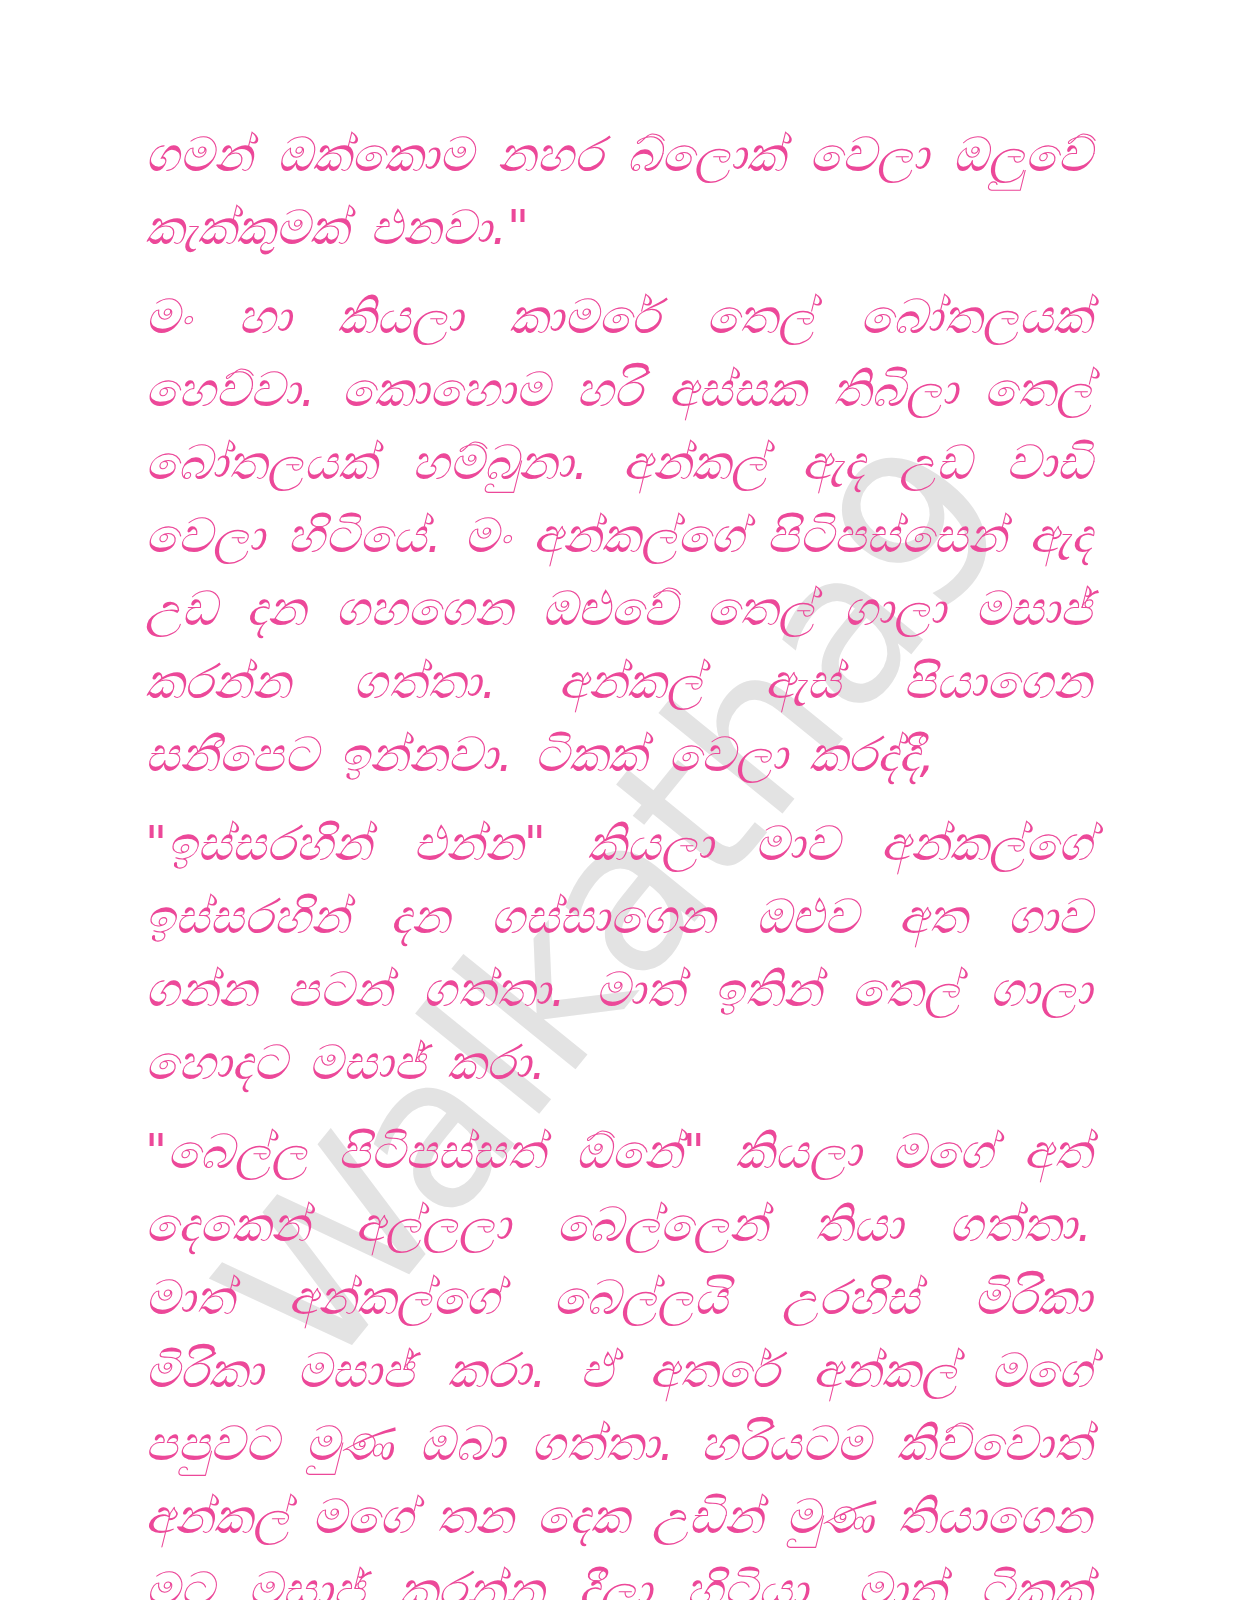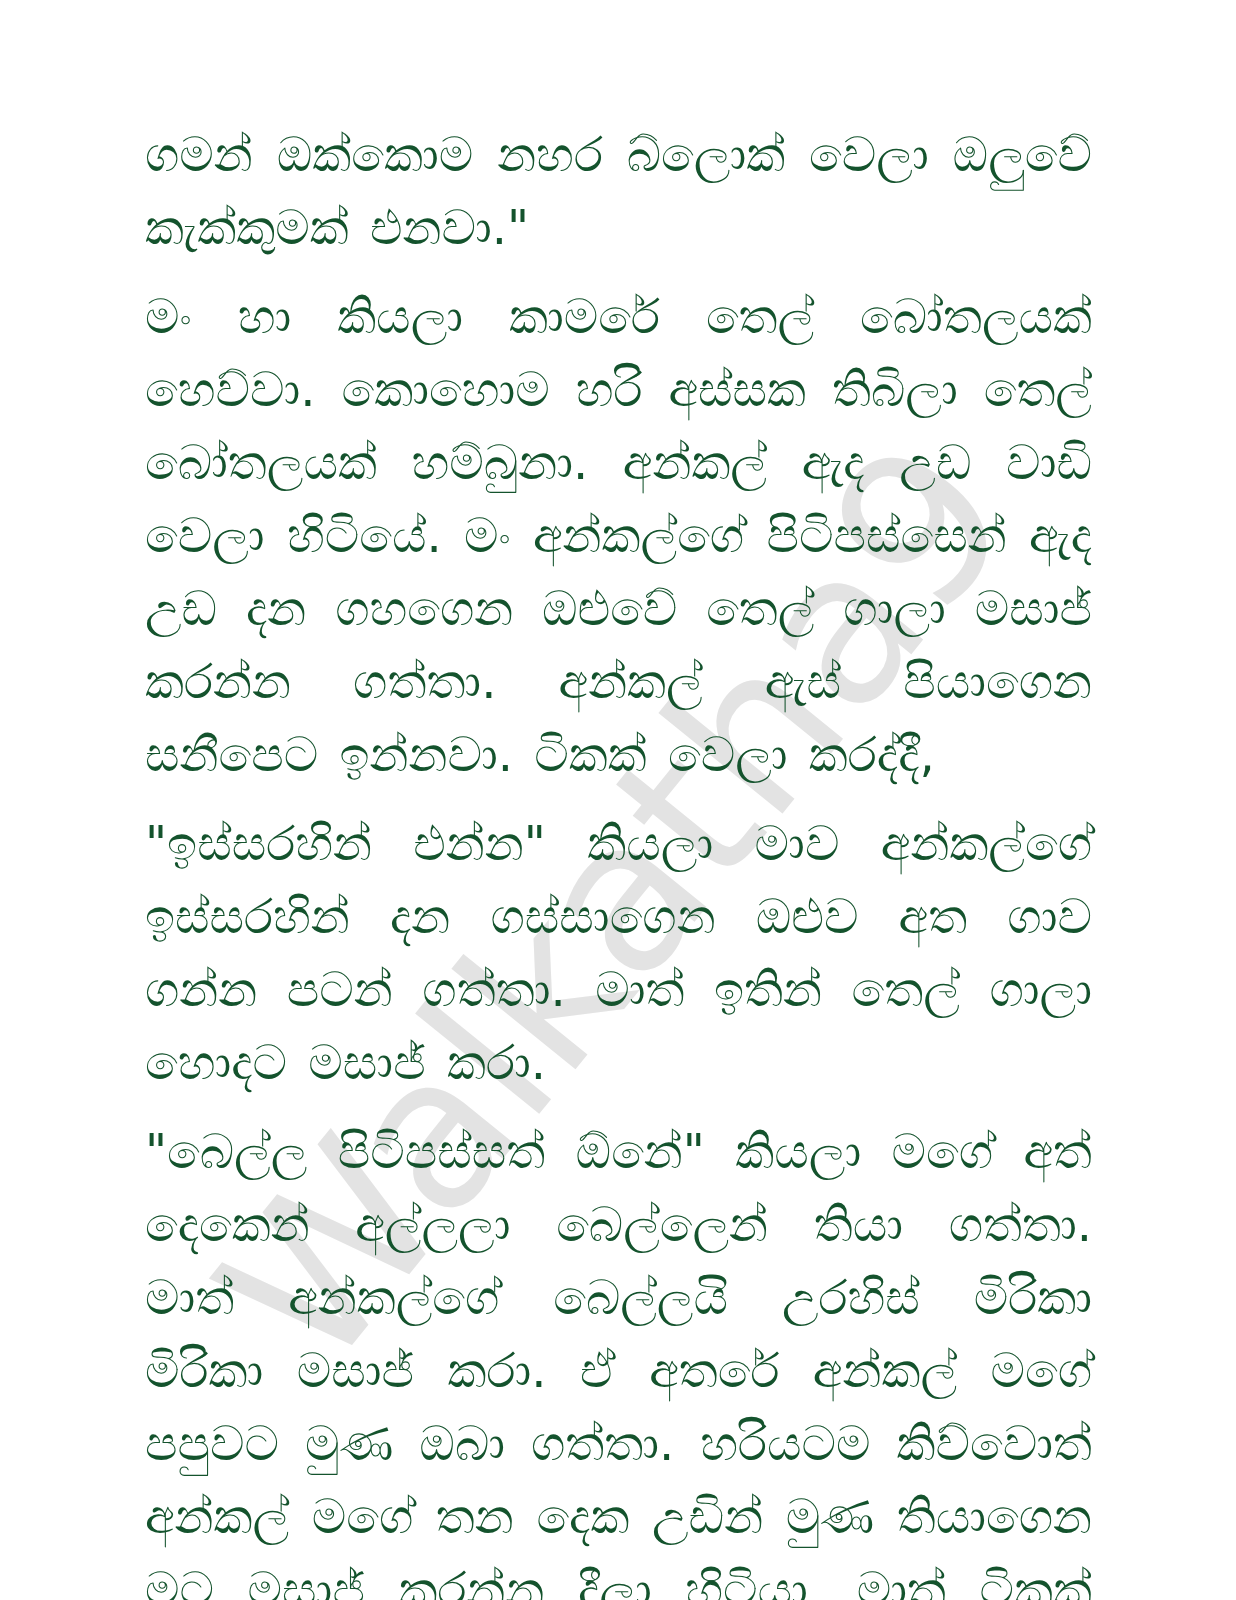--- a/index.html
+++ b/index.html
@@ -37,21 +37,22 @@
     z-index: 1;
     color: #1a1a1a;
   }
   .content p {
     margin: 0 0 16px 0;
     font-size: 48px;
     line-height: 73px;
     text-align: justify;
     text-justify: inter-word;
     word-spacing: 6px;
-    color: #14532d;
+    color: #ec4899;
+    font-style: italic;
   }
 </style>
 </head>
 <body>
 
 <div class="page">
   <div class="watermark">Walkatha9</div>
 
   <div class="content">
     <p>ගමන් ඔක්කොම නහර බ්ලොක් වෙලා ඔලුවේ කැක්කුමක් එනවා."</p>

